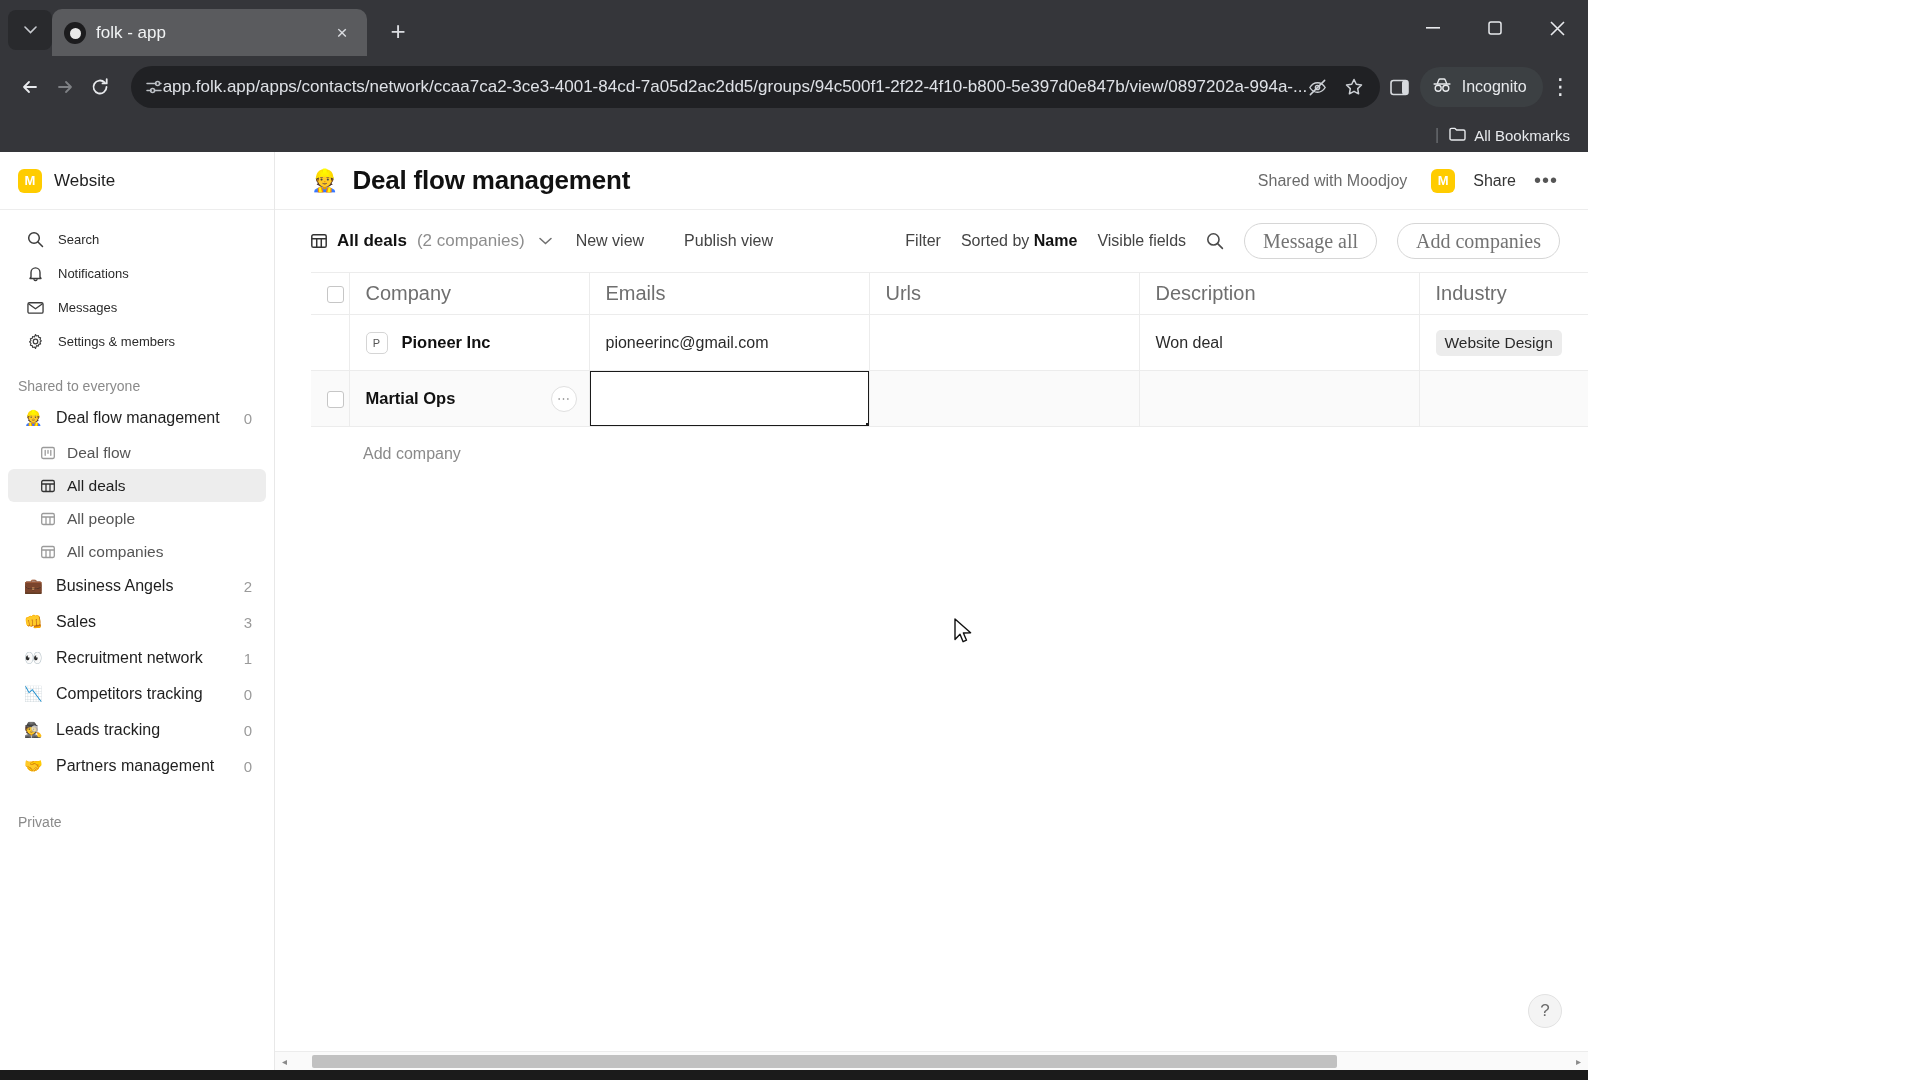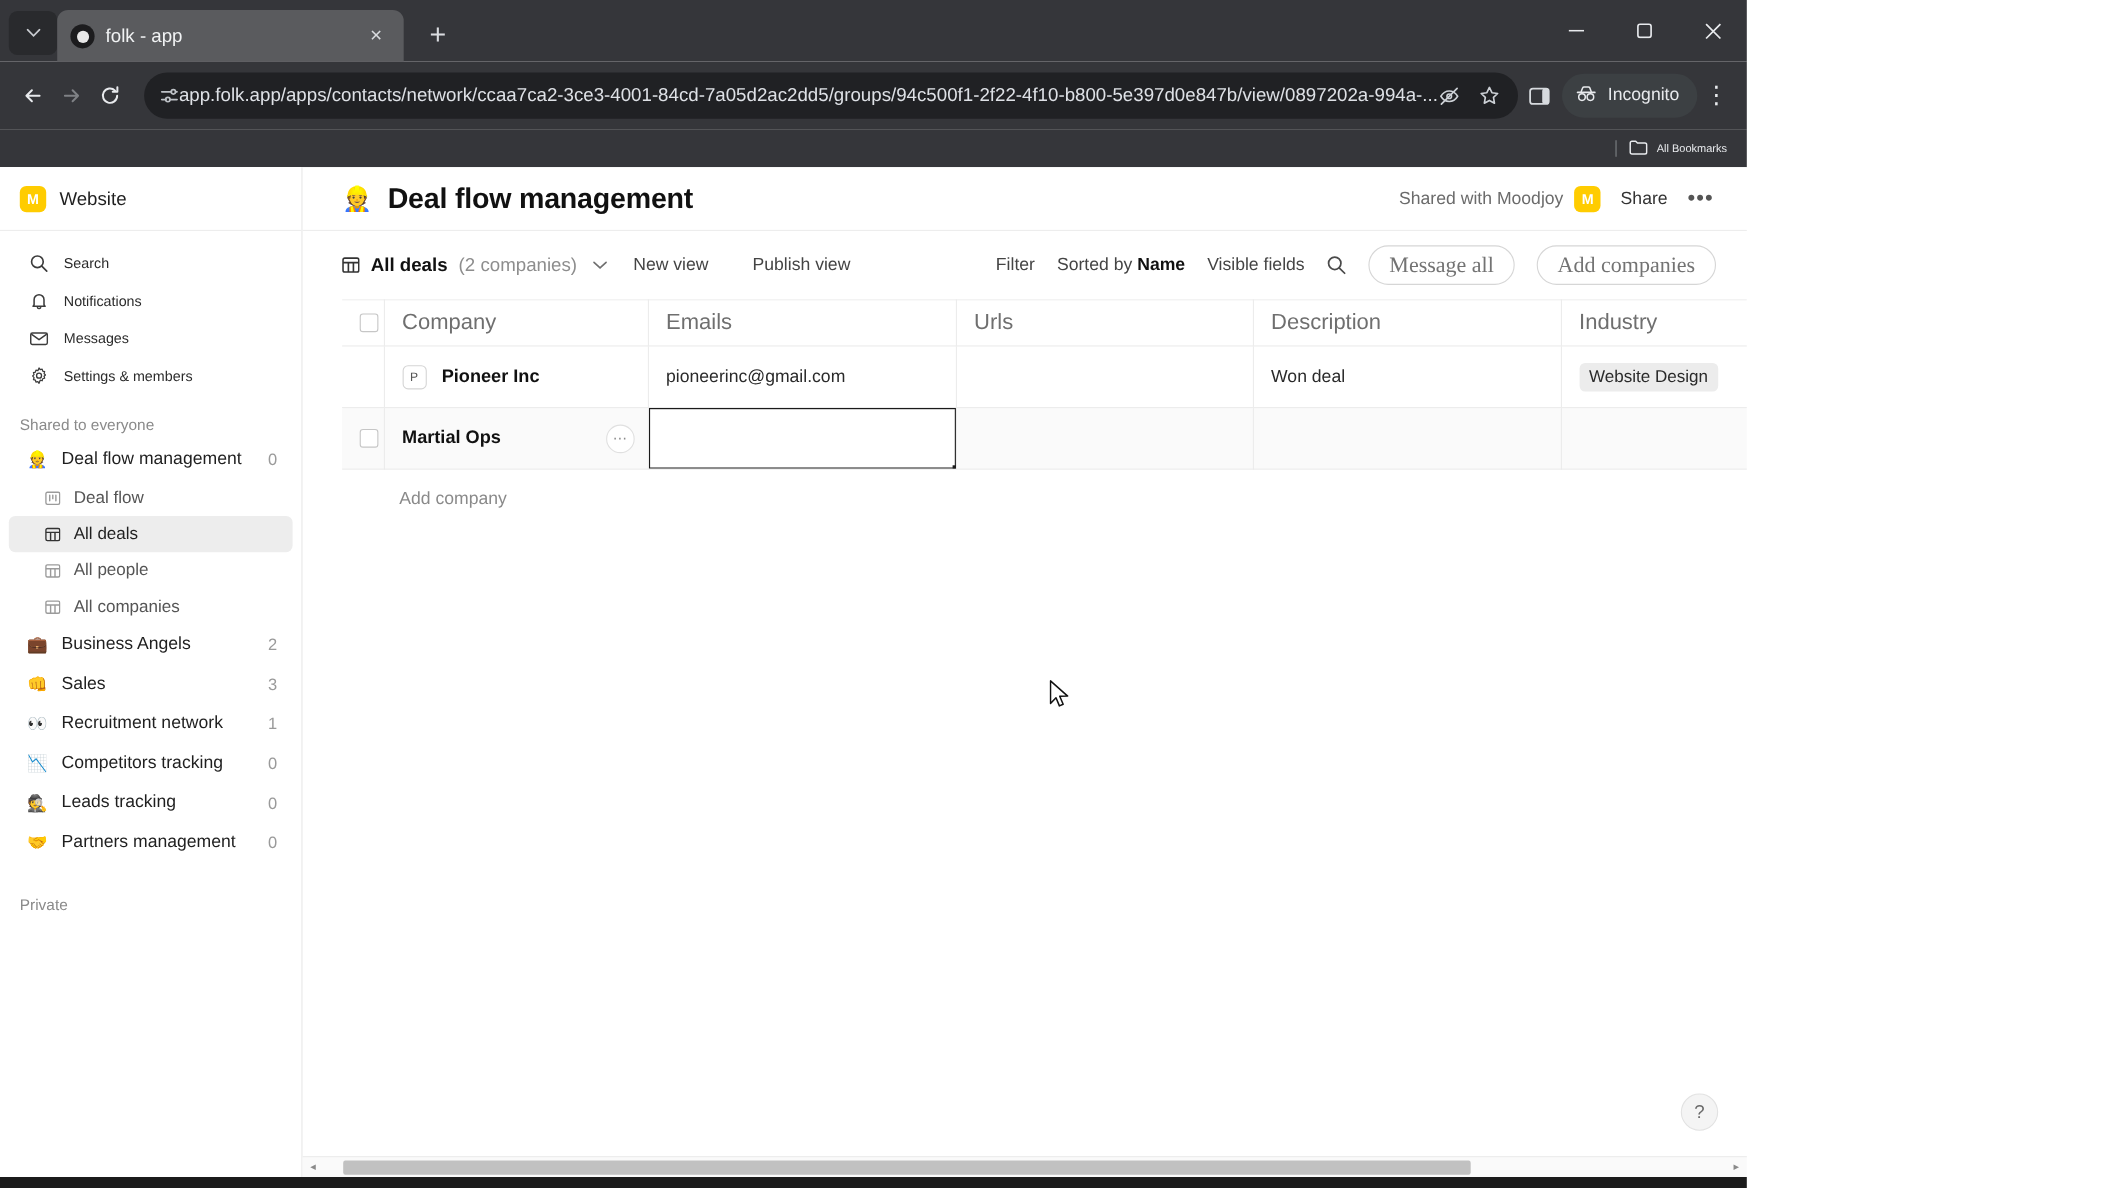--- a/index.html
+++ b/index.html
@@ -59,21 +59,21 @@
     height: 40px; display: flex; align-items: center; gap: 10px; padding: 0 16px 0 12px;
     border-radius: 20px; background: #3c4043; color: #e8eaed; font-size: 16px;
   }
   .kebab { width: 34px; height: 42px; display:flex; align-items:center; justify-content:center; color:#e8eaed; font-size: 22px;}
 
   .bookmarkbar {
     height: 34px; background: #35363a; display:flex; align-items:center; justify-content:flex-end;
     padding-right: 18px; gap: 10px;
   }
   .bm-sep { color:#6d7074; }
-  .bm-item { display:flex; align-items:center; gap:8px; color:#e8eaed; font-size:10px; }
+  .bm-item { display:flex; align-items:center; gap:8px; color:#e8eaed; font-size:15px; }
 
   
   .app { flex: 1 1 auto; display: flex; background: #fff; min-height: 0; }
 
   
   .sidebar {
     width: 275px; flex: 0 0 275px; background: #fff; border-right: 1px solid #e8e8e8;
     display: flex; flex-direction: column;
   }
   .workspace {
@@ -116,21 +116,21 @@
   
   .main { flex: 1 1 auto; display: flex; flex-direction: column; min-width: 0; position: relative; }
 
   .main-header {
     height: 58px; display:flex; align-items:center; padding: 0 30px 0 36px;
     border-bottom: 1px solid #ededed; gap: 14px;
   }
   .page-emoji { font-size: 22px; }
   .page-title { font-size: 26px; font-weight: 700; color:#111; letter-spacing:-0.2px;}
   .header-right { margin-left:auto; display:flex; align-items:center; gap: 18px; }
-  .shared-with { display:flex; align-items:center; gap:10px; font-size:16px; color:#6b6b6b;}
+  .shared-with { display:flex; align-items:center; gap:24px; font-size:16px; color:#6b6b6b;}
   .avatar-chip {
     width:24px;height:24px;border-radius:6px;background:#FFCC00;color:#fff;
     display:flex;align-items:center;justify-content:center;font-size:13px;font-weight:700;
   }
   .share-btn { font-size:16px; color:#333; }
   .more-btn { font-size:20px; color:#555; letter-spacing:1px; }
 
   
   .view-toolbar {
     height: 62px; display:flex; align-items:center; padding: 0 28px 0 36px; gap: 8px;

